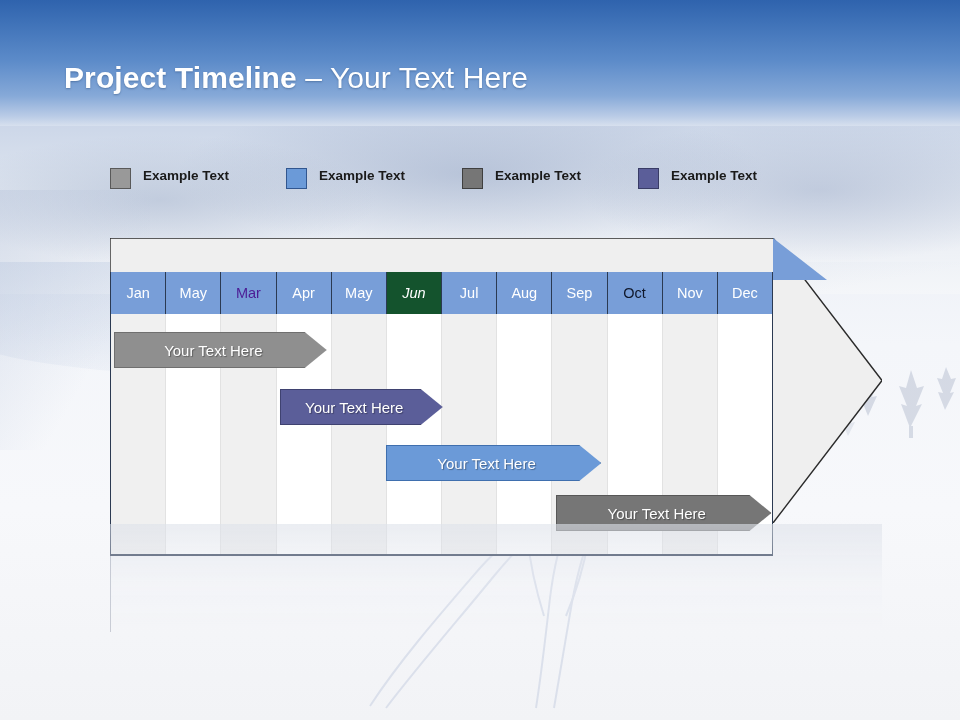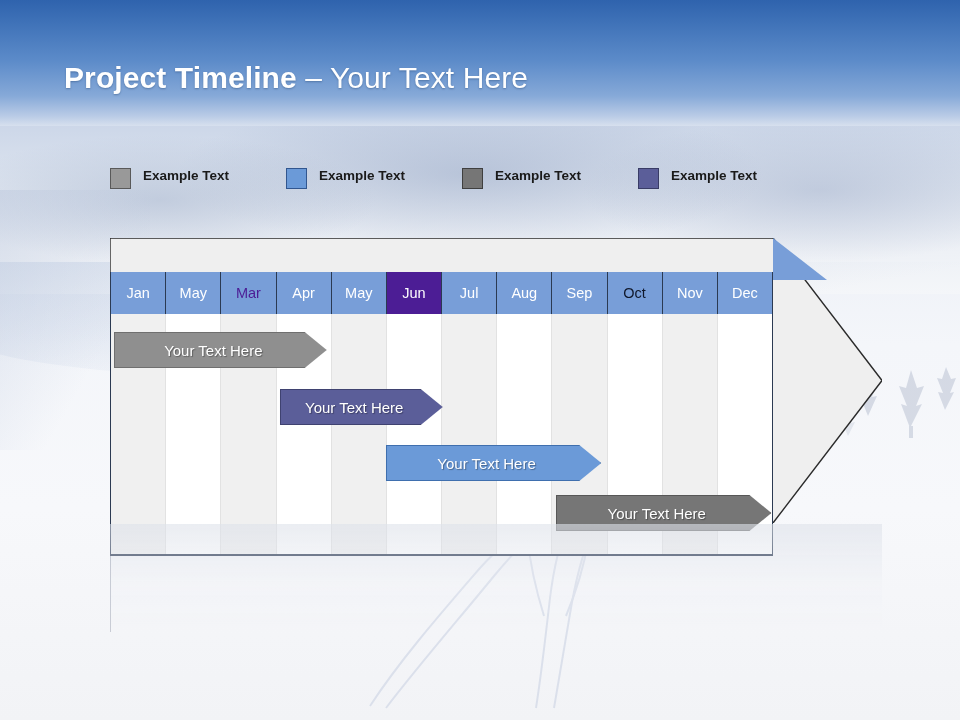--- a/index.html
+++ b/index.html
@@ -275,21 +275,21 @@
   </svg>
 
   <div class="chart">
 
     <div class="grid-header" id="grid-header">
         <div class="month-cell" style="background: rgb(120, 158, 216); color: rgb(255, 255, 255);">Jan</div>
         <div class="month-cell" style="background: rgb(120, 158, 216); color: rgb(255, 255, 255);">May</div>
         <div class="month-cell" style="background: rgb(120, 158, 216); color: #4c1d95;">Mar</div>
         <div class="month-cell" style="background: rgb(120, 158, 216); color: rgb(255, 255, 255);">Apr</div>
         <div class="month-cell" style="background: rgb(120, 158, 216); color: rgb(255, 255, 255);">May</div>
-        <div class="month-cell" style="background: #4c1d95; color: rgb(255, 255, 255);">Jun</div>
+        <div class="month-cell" style="background: #14532d; color: rgb(255, 255, 255); font-style: italic;">Jun</div>
         <div class="month-cell" style="background: rgb(120, 158, 216); color: rgb(255, 255, 255);">Jul</div>
         <div class="month-cell" style="background: rgb(120, 158, 216); color: rgb(255, 255, 255);">Aug</div>
         <div class="month-cell" style="background: rgb(120, 158, 216); color: rgb(255, 255, 255);">Sep</div>
         <div class="month-cell" style="background: rgb(120, 158, 216); color: #0f172a;">Oct</div>
         <div class="month-cell" style="background: rgb(120, 158, 216); color: rgb(255, 255, 255);">Nov</div>
         <div class="month-cell" style="background: rgb(120, 158, 216); color: rgb(255, 255, 255);">Dec</div>
       </div>
 
     <div class="grid-body" id="grid-body">
         <div class="body-col shaded"></div>

